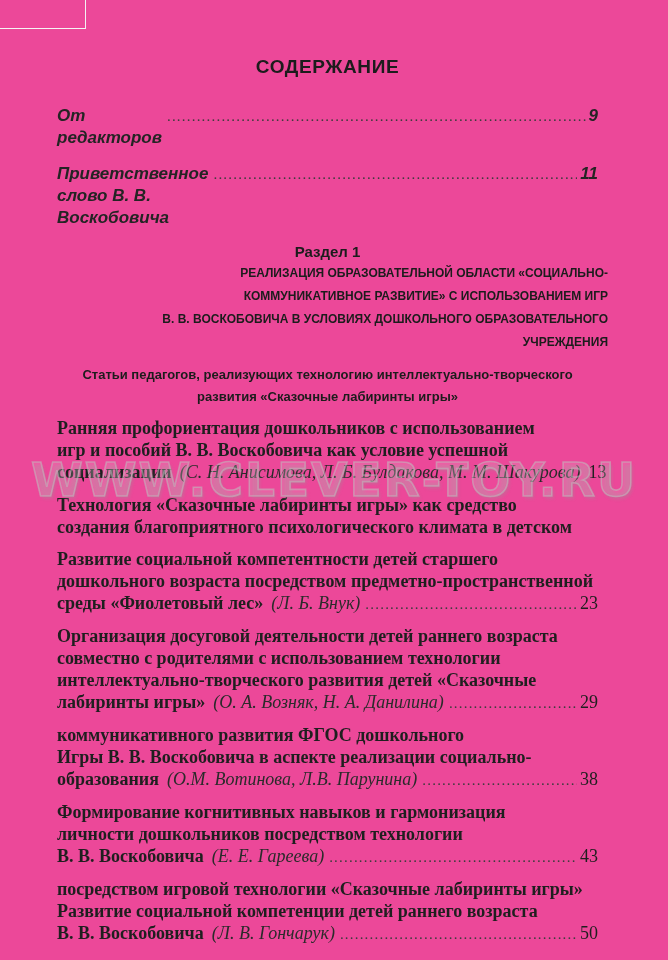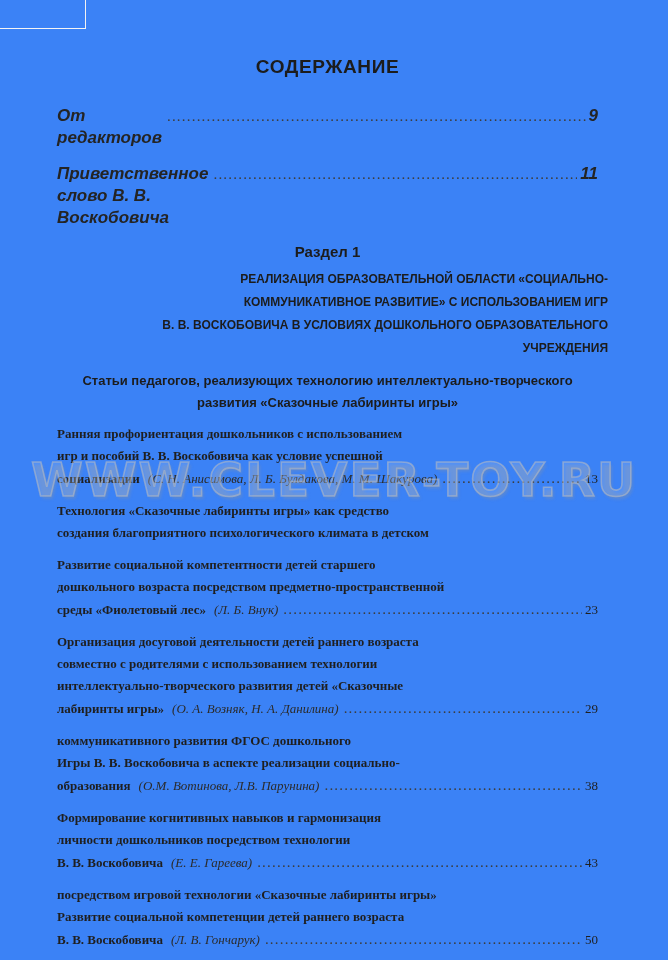--- a/index.html
+++ b/index.html
@@ -14,39 +14,39 @@
     position: relative;
     font-family: "Liberation Serif", serif;
     color: #222222;
   }
   .page {
     position: relative;
     width: 668px;
     height: 960px;
     box-sizing: border-box;
     padding: 56px 70px 0 57px;
-    background: #3b82f6;
+    background: #ec4899;
   }
   
   h1.doc-title {
     font-family: "Liberation Sans", sans-serif;
     font-size: 19px;
     font-weight: 700;
     letter-spacing: 0.6px;
     text-align: center;
     color: #1c1c1c;
     margin: 0 0 27px 0;
   }
   .section-label {
     font-family: "Liberation Sans", sans-serif;
     font-size: 15px;
     font-weight: 700;
     text-align: center;
     color: #1c1c1c;
-    margin: 4px 0 8px 0;
+    margin: 4px 0 2px 0;
   }
   .section-title {
     font-family: "Liberation Sans", sans-serif;
     font-size: 12px;
     font-weight: 700;
     line-height: 23px;
     text-align: right;
     color: #1c1c1c;
     margin: 0 -10px 10px -10px;
   }
@@ -91,21 +91,21 @@
     color: #242424;
     margin-bottom: 14px;
   }
   .front-item .fm-page {
     font-style: italic;
     font-weight: 700;
     white-space: nowrap;
   }
   
   .entry {
-    font-size: 13px;
+    font-size: 18px;
     line-height: 22px;
     margin-bottom: 10px;
   }
   .entry .e-line {
     font-weight: 700;
     color: #1f1f1f;
     white-space: nowrap;
   }
   .entry .e-ttl {
     font-weight: 700;

